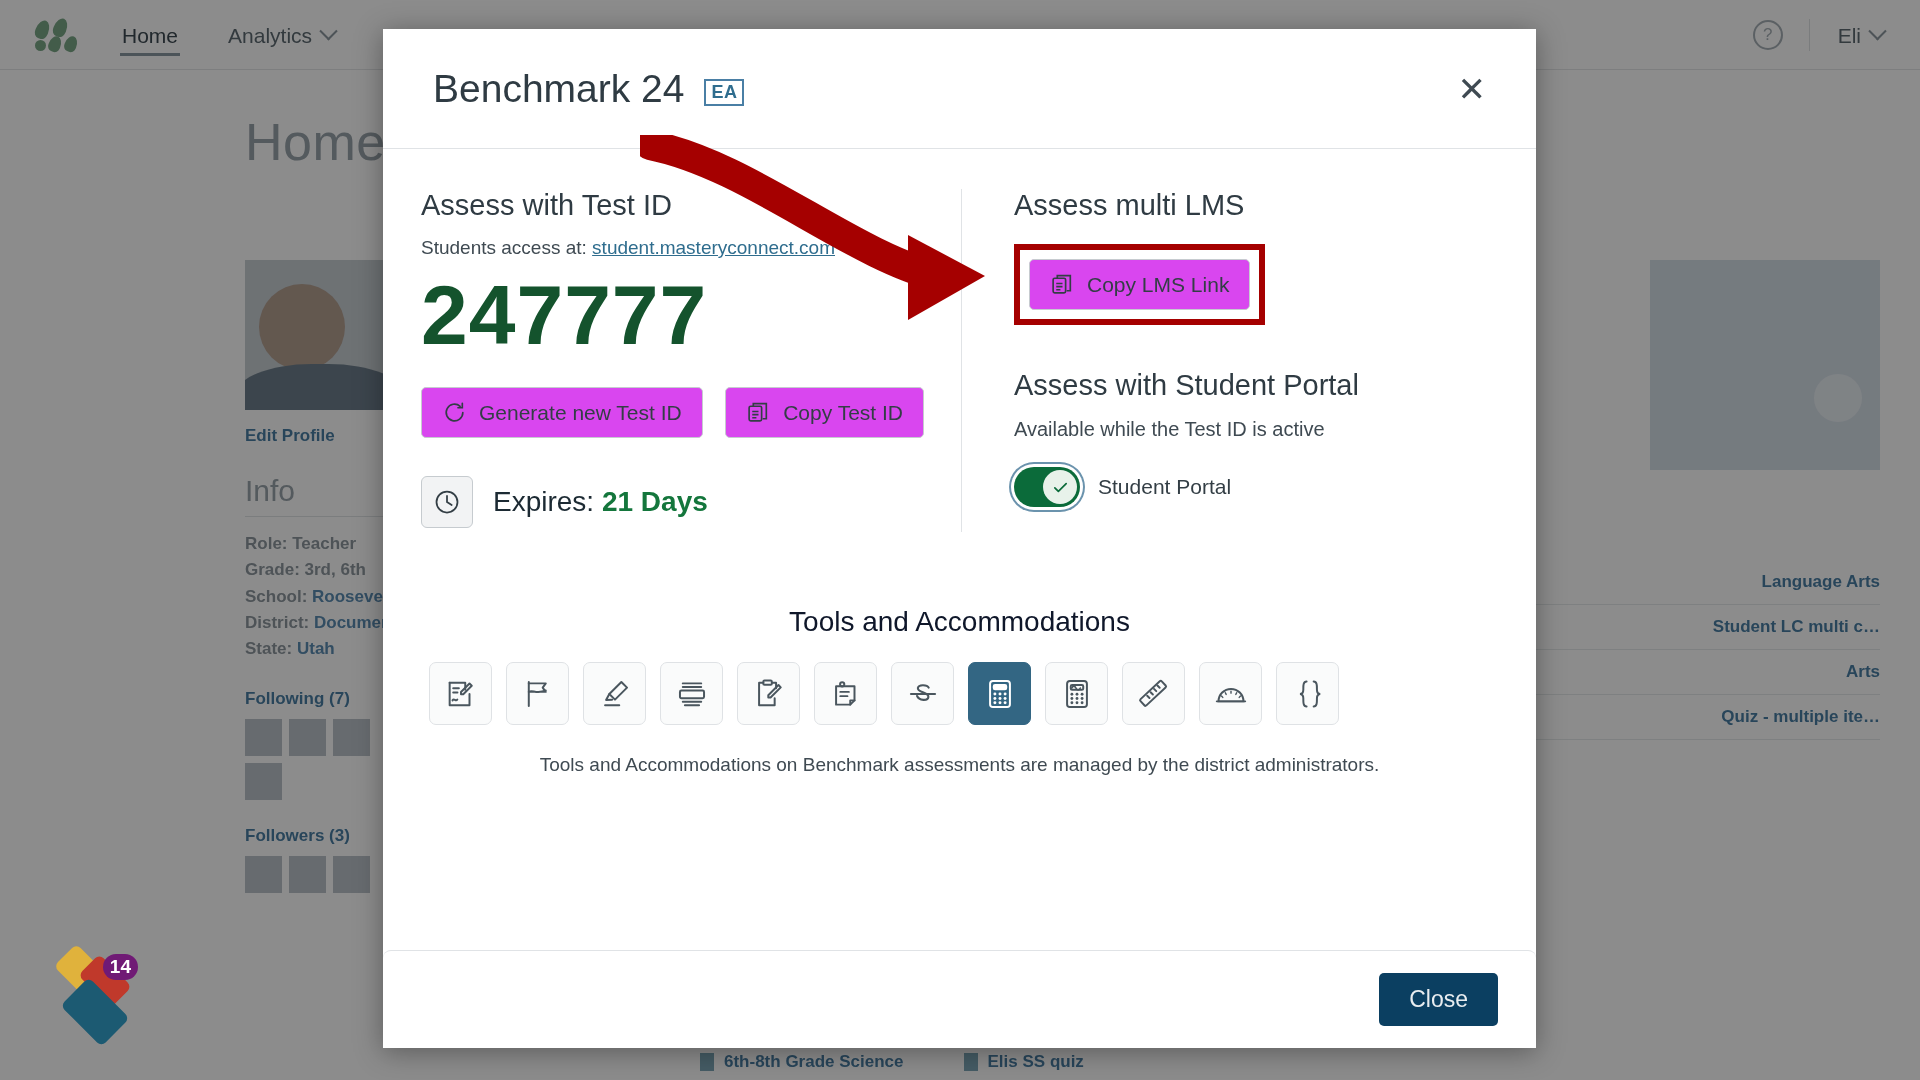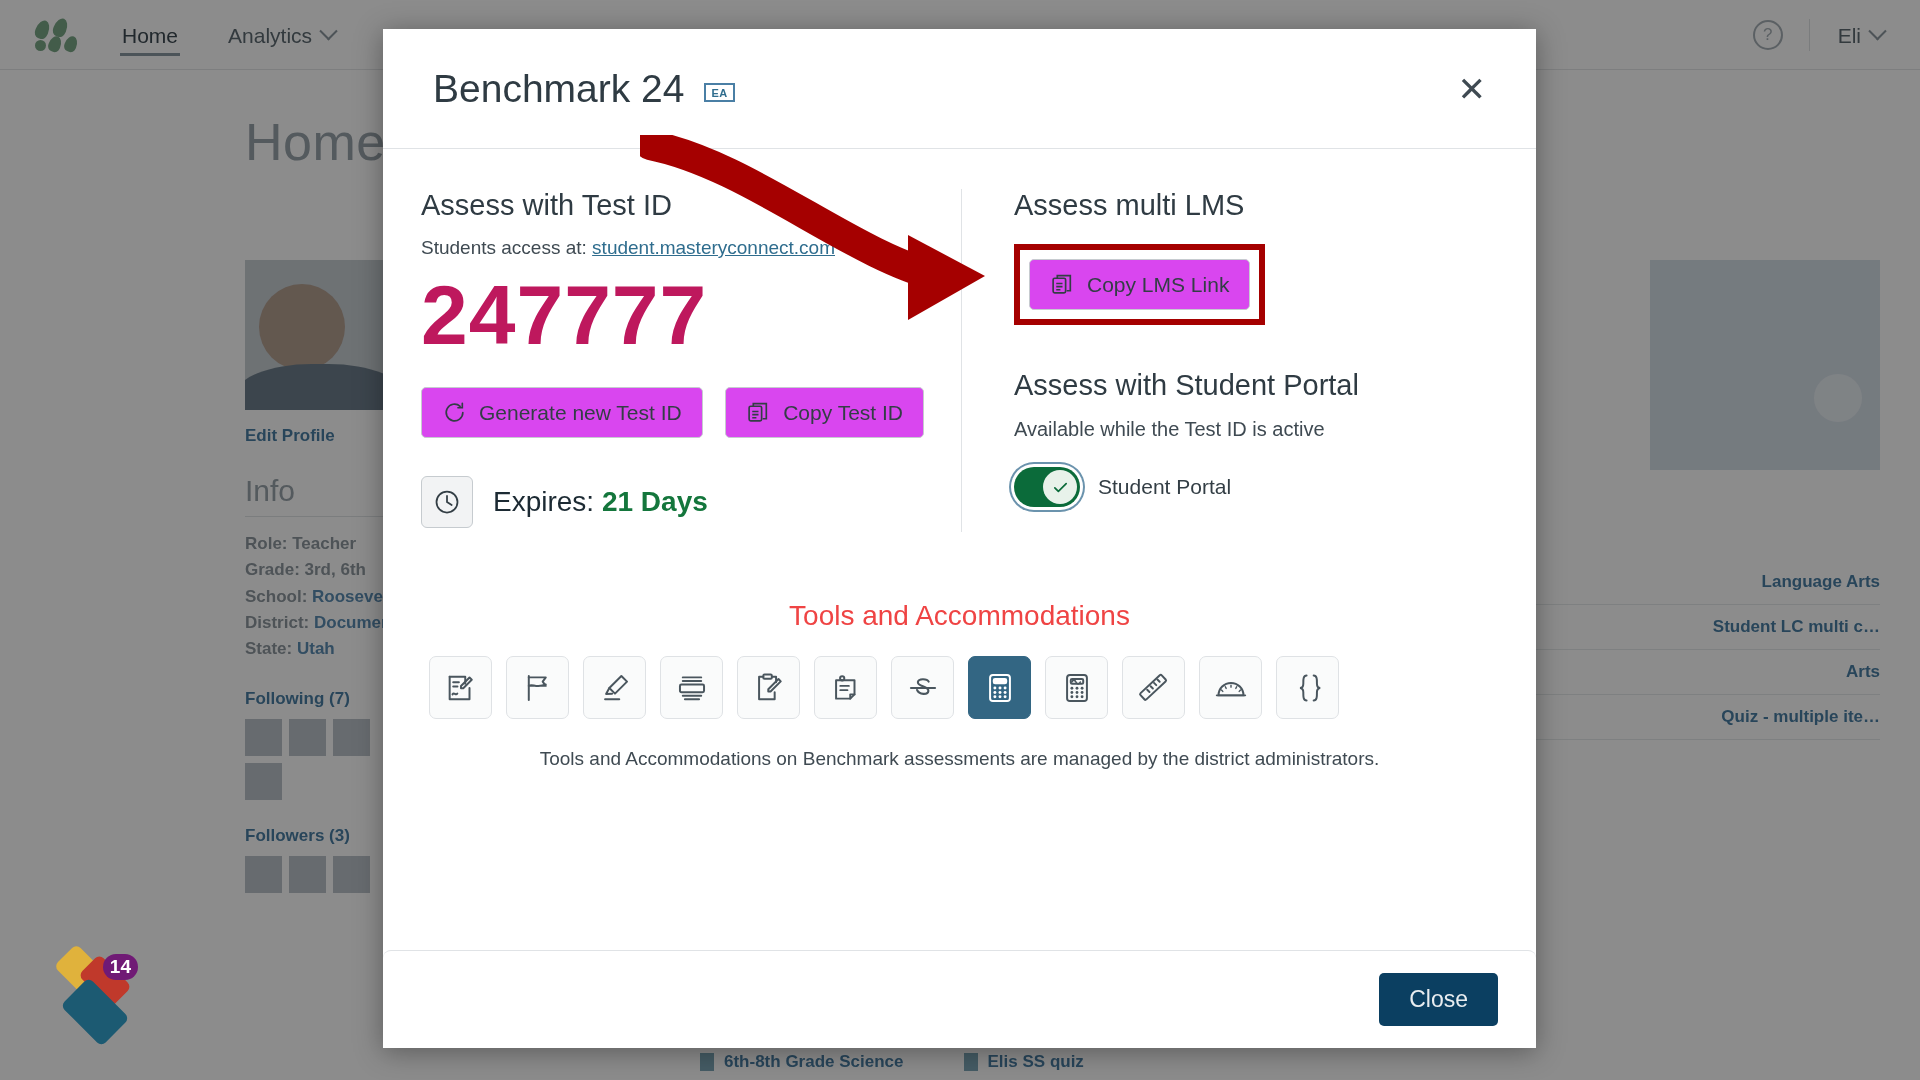--- a/index.html
+++ b/index.html
@@ -143,39 +143,39 @@
   }
   .modal-head {
     height: 120px; border-bottom: 1px solid #e0e3e6;
     display: flex; align-items: center; padding: 0 50px;
   }
   .modal-title {
     font-size: 39px; color: #2f3b43; font-weight: 400;
   }
   .ea-badge {
     margin-left: 20px; border: 2px solid #4a7fa5; color: #2f6d8e;
-    font-size: 11px; font-weight: bold; padding: 2px 5px 1px;
+    font-size: 18px; font-weight: bold; padding: 2px 5px 1px;
     letter-spacing: .5px; line-height: 1.1; align-self: center;
     position: relative; top: 4px;
   }
   .modal-x {
     margin-left: auto; font-size: 34px; color: #3f4a52; line-height: 1;
     cursor: pointer; font-weight: 300;
   }
   .modal-body { flex: 1; display: flex; flex-direction: column; }
   .cols { display: flex; padding: 40px 38px 0; }
   .col-l { width: 540px; padding-right: 30px; }
   .col-div { width: 1px; background: #e0e3e6; margin: 0 0 26px; }
   .col-r { flex: 1; padding-left: 52px; }
 
   .sec-h { font-size: 29px; color: #2f3b43; font-weight: 400; }
   .sub { font-size: 19px; color: #3f4a52; margin-top: 15px; }
   .sub a { color: #2f6d8e; text-decoration: underline; }
   .testid {
-    font-size: 84px; font-weight: bold; color: #be185d;
+    font-size: 84px; font-weight: bold; color: #14532d;
     letter-spacing: 1px; line-height: 1.05; margin-top: 12px;
   }
   .btn {
     display: inline-flex; align-items: center; gap: 12px;
     border: 1px solid #c6cbcf; background: #d946ef;
     border-radius: 5px; padding: 12px 20px;
     font-size: 21px; color: #333e45; cursor: pointer;
   }
   .btn svg { display: block; }
   .btn-gen { margin-top: 28px; }
@@ -203,21 +203,21 @@
   .toggle .knob {
     position: absolute; right: 3px; top: 3px; width: 34px; height: 34px;
     border-radius: 50%; background: #e8f2ea;
     display: flex; align-items: center; justify-content: center;
   }
   .toggle-label { font-size: 21px; color: #333e45; }
 
   .tools {
     margin-top: 42px; padding: 0 38px 0; text-align: center;
   }
-  .tools-h { font-size: 28px; color: #ef4444; }
+  .tools-h { font-size: 28px; color: #0f172a; margin-top: 6px; }
   .tool-row {
     display: flex; gap: 14px; margin-top: 24px;
     justify-content: flex-start; overflow: hidden;
     padding-left: 8px;
   }
   .tool {
     flex: 0 0 auto; width: 63px; height: 63px; border-radius: 7px;
     border: 1px solid #dfe2e5; background: #fafbfb;
     display: flex; align-items: center; justify-content: center;
     cursor: pointer;

